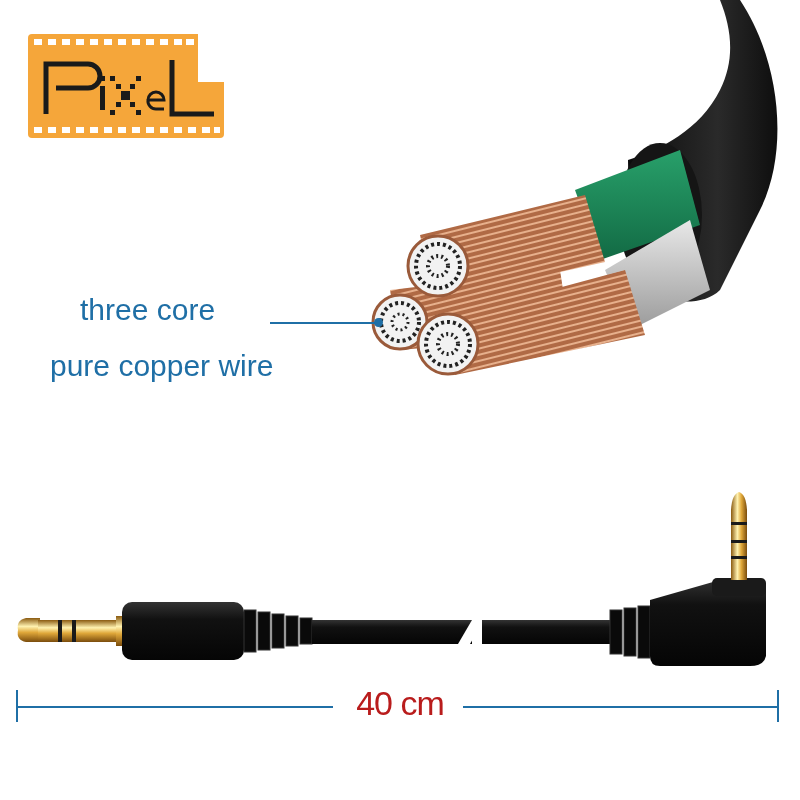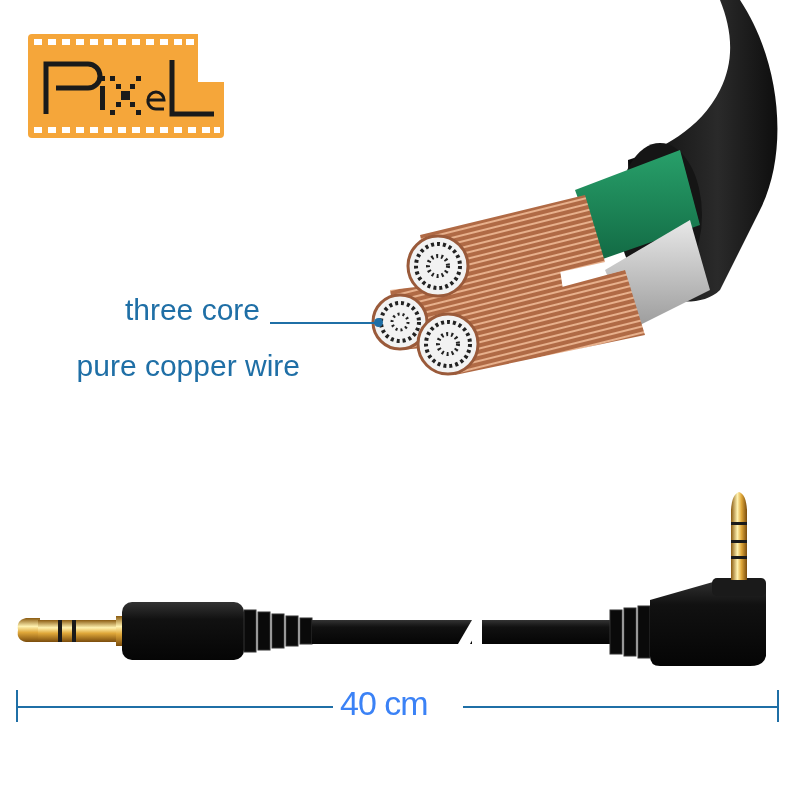--- a/index.html
+++ b/index.html
@@ -1,24 +1,24 @@
 <!DOCTYPE html>
 <html><head>
 <meta charset="utf-8">
 <style>
   html, body { margin: 0; padding: 0; background: #ffffff; }
   body { width: 800px; height: 800px; position: relative; overflow: hidden; font-family: "Liberation Sans", "DejaVu Sans", sans-serif; }
   .abs { position: absolute; }
-  .label-text { color: #1f6fa6; font-size: 30px; line-height: 36px; text-align: right; }
+  .label-text { color: #1f6fa6; font-size: 30px; line-height: 36px; text-align: left; }
   .logo { left: 28px; top: 34px; width: 196px; height: 104px; }
   .callout-line { left: 270px; top: 322px; width: 108px; height: 2px; background: #1f6fa6; }
   .callout-dot { left: 374px; top: 318px; width: 9px; height: 9px; border-radius: 50%; background: #1f6fa6; }
   .dim-line { height: 2px; background: #1f6fa6; top: 706px; }
   .dim-tick { width: 2px; height: 32px; background: #1f6fa6; top: 690px; }
-  .dim-label { left: 340px; top: 684px; width: 120px; font-size: 34px; color: #3b82f6; font-family: "Liberation Sans Narrow", "Liberation Sans", sans-serif; letter-spacing: -1px; }
+  .dim-label { left: 340px; top: 684px; width: 120px; text-align: center; font-size: 34px; color: #b91c1c; font-family: "Liberation Sans Narrow", "Liberation Sans", sans-serif; letter-spacing: -1px; }
 </style>
 </head>
 <body>
 
 <div class="abs logo">
   <svg width="196" height="104" viewBox="0 0 196 104">
     <rect x="0" y="0" width="196" height="104" rx="4" fill="#f5a63a"></rect>
 
     <rect x="170" y="0" width="26" height="48" fill="#ffffff"></rect>
 

